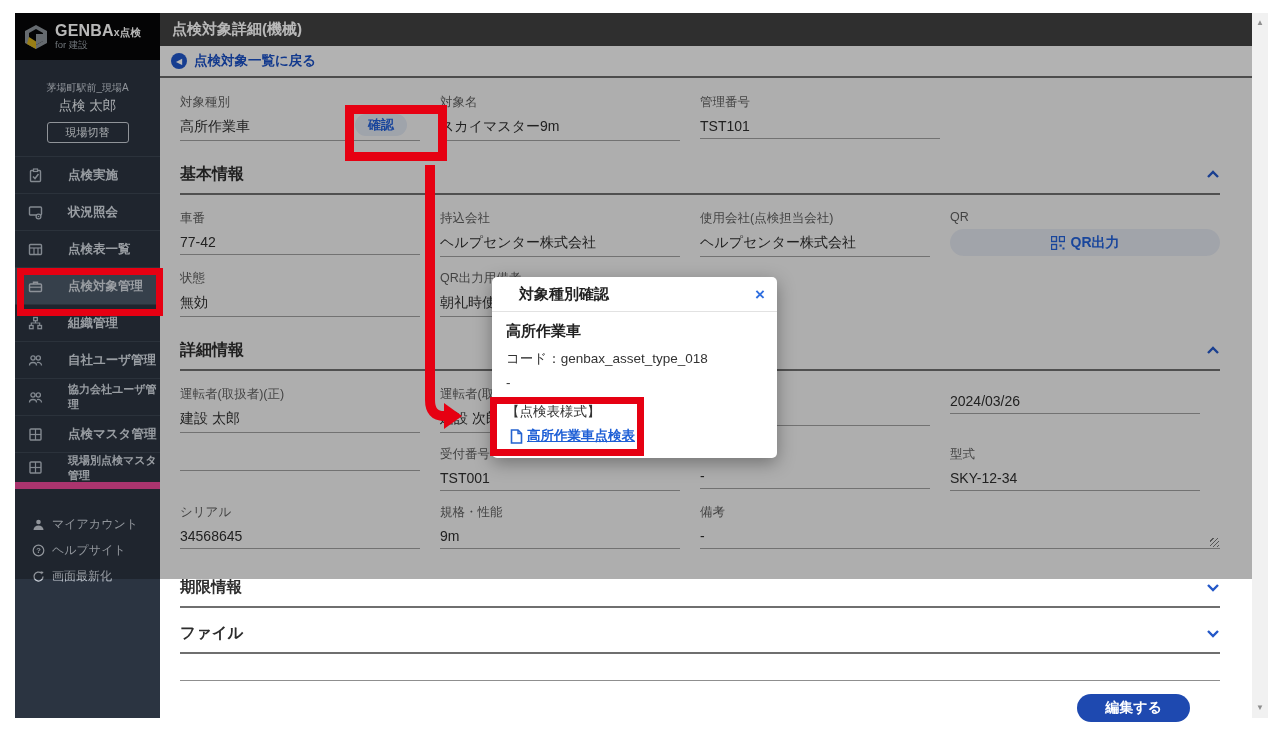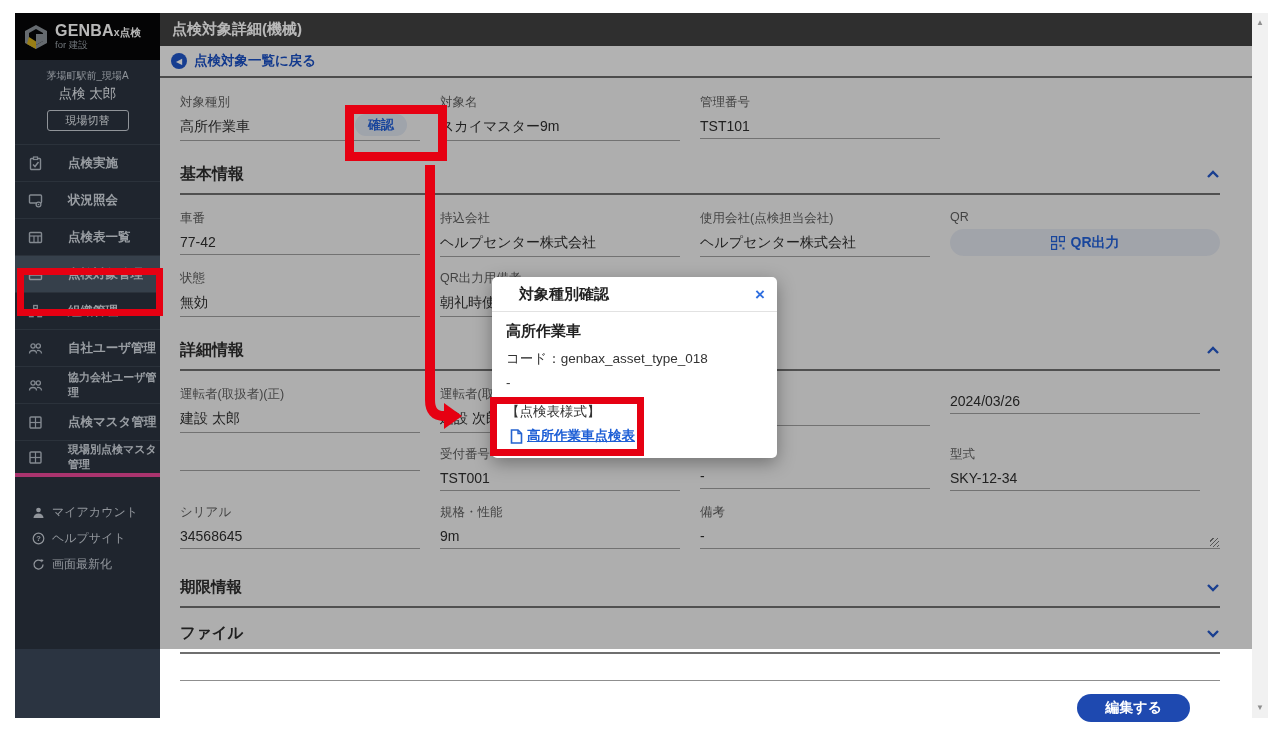--- a/index.html
+++ b/index.html
@@ -1,41 +1,41 @@
 <!DOCTYPE html>
 <html><head>
 <meta charset="utf-8">
 <style>
   * { margin:0; padding:0; box-sizing:border-box; }
   html,body { width:1268px; height:730px; overflow:hidden; background:#fff;
     font-family:"Liberation Sans","DejaVu Sans",sans-serif; }
-  .app { position:absolute; left:15px; top:13px; width:1237px; height:636px; background:#f2f2f2; }
+  .app { position:absolute; left:15px; top:13px; width:1237px; height:566px; background:#f2f2f2; }
   .dim-overlay { position:absolute; inset:0; background:rgba(0,0,0,0.28); z-index:20; pointer-events:none; }
 
   
   .browser-scrollbar { position:absolute; right:0; top:13px; width:16px; height:705px; background:#f1f1f1; z-index:50; }
   .sb-arrow { position:absolute; left:0; width:16px; height:16px; color:#8f8f8f; font-size:8px; text-align:center; line-height:16px; }
   .sb-up { top:2px; } .sb-down { bottom:2px; }
 
   
   .sidebar { position:absolute; left:0; top:0; width:145px; height:705px; background:#2b3441; }
   .logo-bar { height:47px; background:#060607; display:flex; align-items:center; padding-left:8px; gap:6px; }
   .logo-text { line-height:1.05; }
   .logo-main { color:#fff; font-size:16px; font-weight:700; letter-spacing:0.2px; }
   .logo-x { font-size:10.5px; }
   .logo-sub { color:#9aa1a8; font-size:9.5px; }
-  .user-block { text-align:center; padding-top:9px; }
+  .user-block { text-align:center; padding-top:21px; }
   .site-name { color:#c6ccd4; font-size:10px; }
   .user-name { color:#e9edf1; font-size:13.5px; margin-top:2px; }
   .switch-btn { margin:7px auto 0; width:82px; border:1px solid #c8cdd4; border-radius:3px;
     color:#e9edf1; font-size:11px; padding:2px 0; text-align:center; cursor:pointer; }
   .nav { margin-top:13px; }
   .nav-item { display:flex; align-items:center; gap:25px; height:37px; padding-left:13px;
     border-top:1px solid #3c4653; color:#d4dae1; font-size:12.5px; font-weight:700; cursor:pointer; }
-  .nav-item:last-child { border-bottom:4px solid #ec4899;justify-content:space-between; }
+  .nav-item:last-child { border-bottom:7px solid #ec4899;justify-content:space-between; }
   .nav-item.selected { background:#4c5968; }
   .nav-item.small { font-size:11px; }
   .nav-item svg, .util-item svg { flex:0 0 auto; }
   .util { margin-top:22px; }
   .util-item { display:flex; align-items:center; gap:7px; height:26px; padding-left:17px;
     color:#c9cfd7; font-size:12px; cursor:pointer; }
 
   
   .main { position:absolute; left:145px; top:0; right:0; bottom:0; background:#f2f2f2; }
   .title-bar { height:33px; background:#424242; color:#fff; font-size:15px; font-weight:700;

